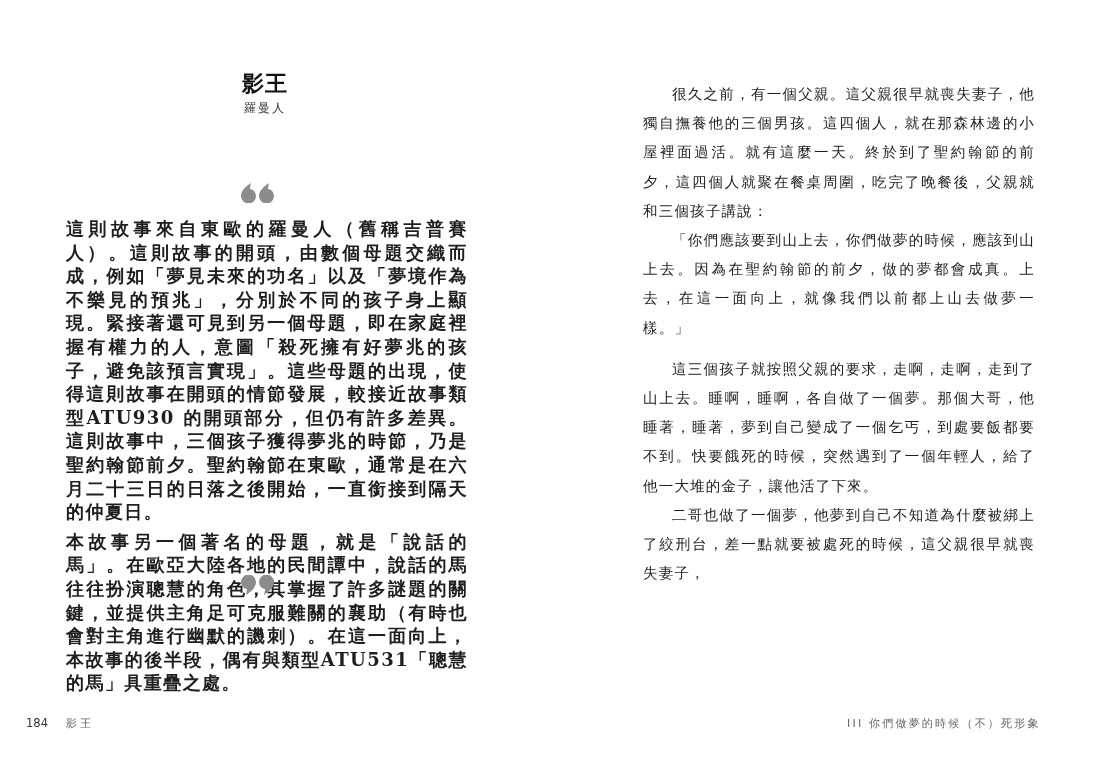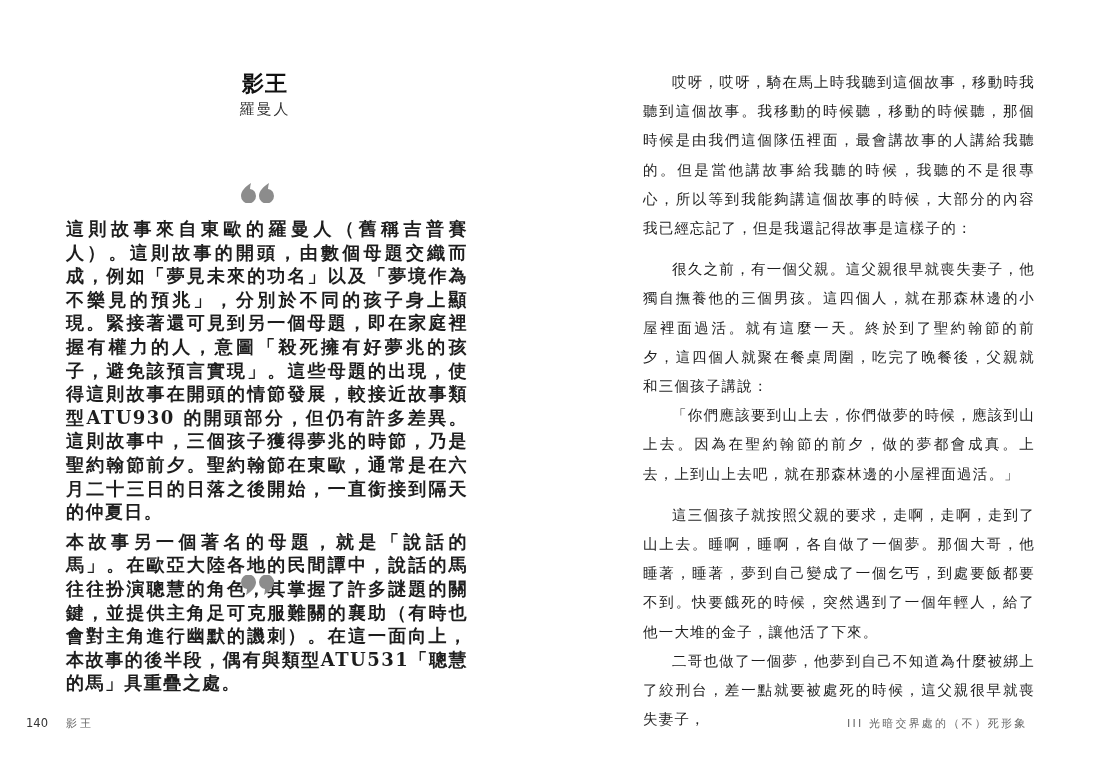--- a/index.html
+++ b/index.html
@@ -5,21 +5,21 @@
     * { box-sizing: border-box; margin: 0; padding: 0; }
     html, body { width: 1100px; height: 781px; background: #ffffff; overflow: hidden; }
     body { position: relative; color: #1a1a1a; }
 
     .page { position: absolute; top: 0; height: 781px; }
     .page-left { left: 0; width: 550px; padding-left: 28px; }
     .page-right { left: 550px; width: 550px; }
 
     .title-block { position: absolute; left: 60px; width: 410px; top: 70px; text-align: center; }
     .title { font-family: "DejaVu Sans", sans-serif; font-weight: bold; font-size: 22px; letter-spacing: 1px; color: #111; line-height: 28px; }
-    .subtitle { font-family: "DejaVu Sans", sans-serif; font-size: 15px; color: #333; letter-spacing: 2px; margin-top: 2px; }
+    .subtitle { font-family: "DejaVu Sans", sans-serif; font-size: 12px; color: #333; letter-spacing: 2px; margin-top: 2px; }
 
     .quote-mark { position: absolute; left: 241px; width: 34px; height: 20px; display: flex; gap: 3px; }
     .quote-open { top: 183px; }
     .quote-close { top: 575px; }
     .qglyph { width: 15px; height: 20px; position: relative; }
     .qglyph svg { width: 15px; height: 20px; display: block; }
 
     .intro { position: absolute; left: 66px; top: 217px; width: 402px;
              font-family: "DejaVu Serif", serif; font-weight: bold; font-size: 18px;
              line-height: 23.6px; color: #1e1e1e; text-align: justify; letter-spacing: 1.45px; }
@@ -71,28 +71,27 @@
           <path d="M5 20 C11 16 15 12 15 7 A7.5 7.5 0 0 0 0 7 A7.5 7.5 0 0 0 6 14 C6 16 5.5 18 5 20 Z" fill="#8c8c8c"></path>
         </svg>
     </span>
     <span class="qglyph">
       <svg viewBox="0 0 15 20">
           <path d="M5 20 C11 16 15 12 15 7 A7.5 7.5 0 0 0 0 7 A7.5 7.5 0 0 0 6 14 C6 16 5.5 18 5 20 Z" fill="#8c8c8c"></path>
         </svg>
     </span>
   </div>
 
-  <div class="footer folio f-left-num">140</div>
+  <div class="footer folio f-left-num">184</div>
   <div class="footer f-left-title">影王</div>
 </div>
 
 <div class="page page-right">
   <div class="story">
-    <p>哎呀，哎呀，騎在馬上時我聽到這個故事，移動時我聽到這個故事。我移動的時候聽，移動的時候聽，那個時候是由我們這個隊伍裡面，最會講故事的人講給我聽的。但是當他講故事給我聽的時候，我聽的不是很專心，所以等到我能夠講這個故事的時候，大部分的內容我已經忘記了，但是我還記得故事是這樣子的：</p>
     <p class="gap">很久之前，有一個父親。這父親很早就喪失妻子，他獨自撫養他的三個男孩。這四個人，就在那森林邊的小屋裡面過活。就有這麼一天。終於到了聖約翰節的前夕，這四個人就聚在餐桌周圍，吃完了晚餐後，父親就和三個孩子講說：</p>
-    <p>「你們應該要到山上去，你們做夢的時候，應該到山上去。因為在聖約翰節的前夕，做的夢都會成真。上去，上到山上去吧，就在那森林邊的小屋裡面過活。」</p>
+    <p>「你們應該要到山上去，你們做夢的時候，應該到山上去。因為在聖約翰節的前夕，做的夢都會成真。上去，在這一面向上，就像我們以前都上山去做夢一樣。」</p>
     <p class="gap">這三個孩子就按照父親的要求，走啊，走啊，走到了山上去。睡啊，睡啊，各自做了一個夢。那個大哥，他睡著，睡著，夢到自己變成了一個乞丐，到處要飯都要不到。快要餓死的時候，突然遇到了一個年輕人，給了他一大堆的金子，讓他活了下來。</p>
     <p>二哥也做了一個夢，他夢到自己不知道為什麼被綁上了絞刑台，差一點就要被處死的時候，這父親很早就喪失妻子，</p>
   </div>
 
-  <div class="footer f-right-title">III 光暗交界處的（不）死形象</div>
+  <div class="footer f-right-title">III 你們做夢的時候（不）死形象</div>
   <div class="footer folio f-right-num">185</div>
 </div>
 
 </body></html>

